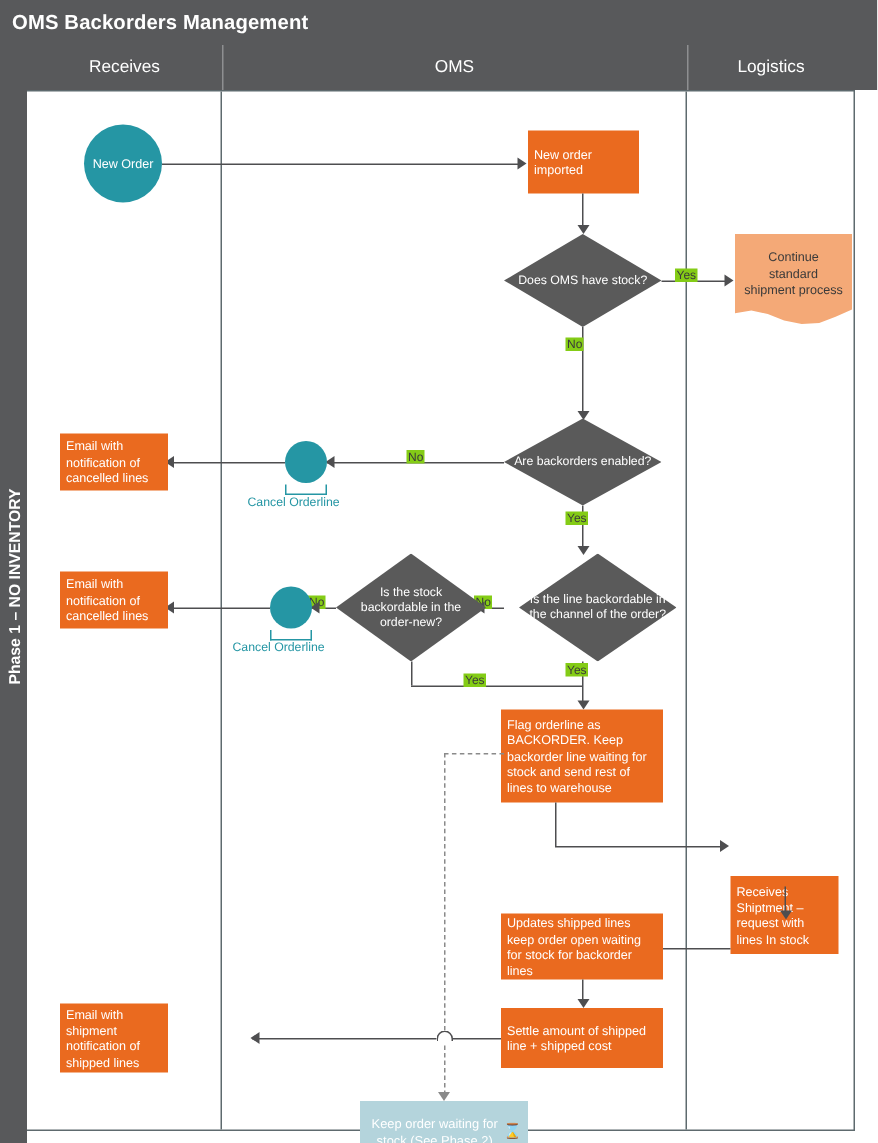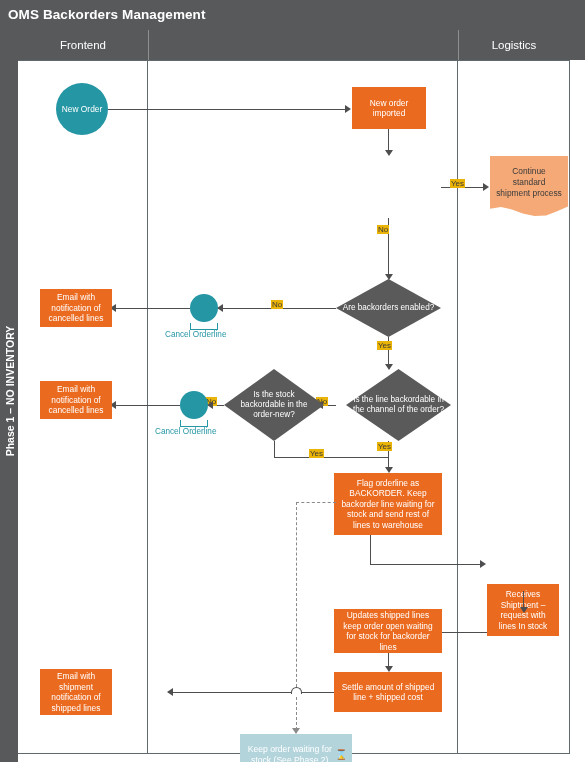--- a/index.html
+++ b/index.html
@@ -66,21 +66,21 @@
   #lane-sep-1{left:129px;}
   #lane-sep-2{left:439px;}
 
   
   .node{position:absolute;box-sizing:border-box;}
 
   .proc{
     background:#ea6a1f;color:#ffffff;
     font-size:8.4px;line-height:10.5px;
     display:flex;align-items:center;justify-content:center;
-    text-align:center;padding:2px 4px;
+    padding:2px 4px;
   }
   .proc.big{font-size:9px;}
 
   .decision{
     display:flex;align-items:center;justify-content:center;
     text-align:center;
   }
   .decision .dmask{
     position:absolute;inset:0;
     background:#5a5a5a;
@@ -125,21 +125,21 @@
   .dash-h{position:absolute;height:0;border-top:1px dashed #8a8a8a;}
 
   .arrow{position:absolute;width:0;height:0;}
   .arrow.down{border-left:4px solid transparent;border-right:4px solid transparent;border-top:6px solid #4e4e50;}
   .arrow.right{border-top:4px solid transparent;border-bottom:4px solid transparent;border-left:6px solid #4e4e50;}
   .arrow.left{border-top:4px solid transparent;border-bottom:4px solid transparent;border-right:6px solid #4e4e50;}
   .arrow.down-dash{border-left:4px solid transparent;border-right:4px solid transparent;border-top:6px solid #8a8a8a;}
 
   .elabel{
     position:absolute;font-size:8px;color:#3a3a3a;
-    background:#eab308;padding:0 1px;white-space:nowrap;
+    background:#84cc16;padding:0 1px;white-space:nowrap;
   }
 
   .bracket{
     position:absolute;
     border-left:1px solid #2596a4;
     border-right:1px solid #2596a4;
     border-bottom:1px solid #2596a4;
   }
   .brlabel{
     position:absolute;color:#2596a4;font-size:8.2px;line-height:10px;
@@ -156,21 +156,22 @@
 <body>
 
 <div id="page">
 
   <div id="header-band"></div>
   <div id="doc-title">OMS Backorders Management</div>
 
   <div class="lane-sep-head" style="left:148px;"></div>
   <div class="lane-sep-head" style="left:458px;"></div>
 
-  <div id="lane-head-0" class="lane-head">Frontend</div>
+  <div id="lane-head-0" class="lane-head">Receives</div>
+  <div id="lane-head-1" class="lane-head">OMS</div>
   <div id="lane-head-2" class="lane-head">Logistics</div>
 
   <div id="phase-bar">
     <div id="phase-label">Phase 1 – NO INVENTORY</div>
   </div>
 
   <div id="canvas">
 
     <div id="lane-sep-1" class="lane-sep"></div>
     <div id="lane-sep-2" class="lane-sep"></div>
@@ -178,20 +179,24 @@
     <div class="node terminator" style="left:38px;top:22px;width:52px;height:52px;">New Order</div>
 
     <div class="hline" style="left:90px;top:48px;width:238px;"></div>
     <div class="arrow right" style="left:327px;top:44px;"></div>
 
     <div class="node proc" style="left:334px;top:26px;width:74px;height:42px;">New order imported</div>
 
     <div class="vline" style="left:370px;top:68px;height:22px;"></div>
     <div class="arrow down" style="left:367px;top:89px;"></div>
 
+    <div class="node decision" style="left:318px;top:95px;width:105px;height:62px;">
+      <div class="dmask"></div>
+      <div class="dtxt">Does OMS have stock?</div>
+    </div>
 
     <div class="hline" style="left:423px;top:126px;width:43px;"></div>
     <div class="elabel" style="left:432px;top:118px;">Yes</div>
     <div class="arrow right" style="left:465px;top:122px;"></div>
 
     <div class="node wave" style="left:472px;top:95px;width:78px;height:60px;">Continue standard shipment process</div>
 
     <div class="vline" style="left:370px;top:157px;height:58px;"></div>
     <div class="elabel" style="left:359px;top:164px;">No</div>
     <div class="arrow down" style="left:367px;top:213px;"></div>

